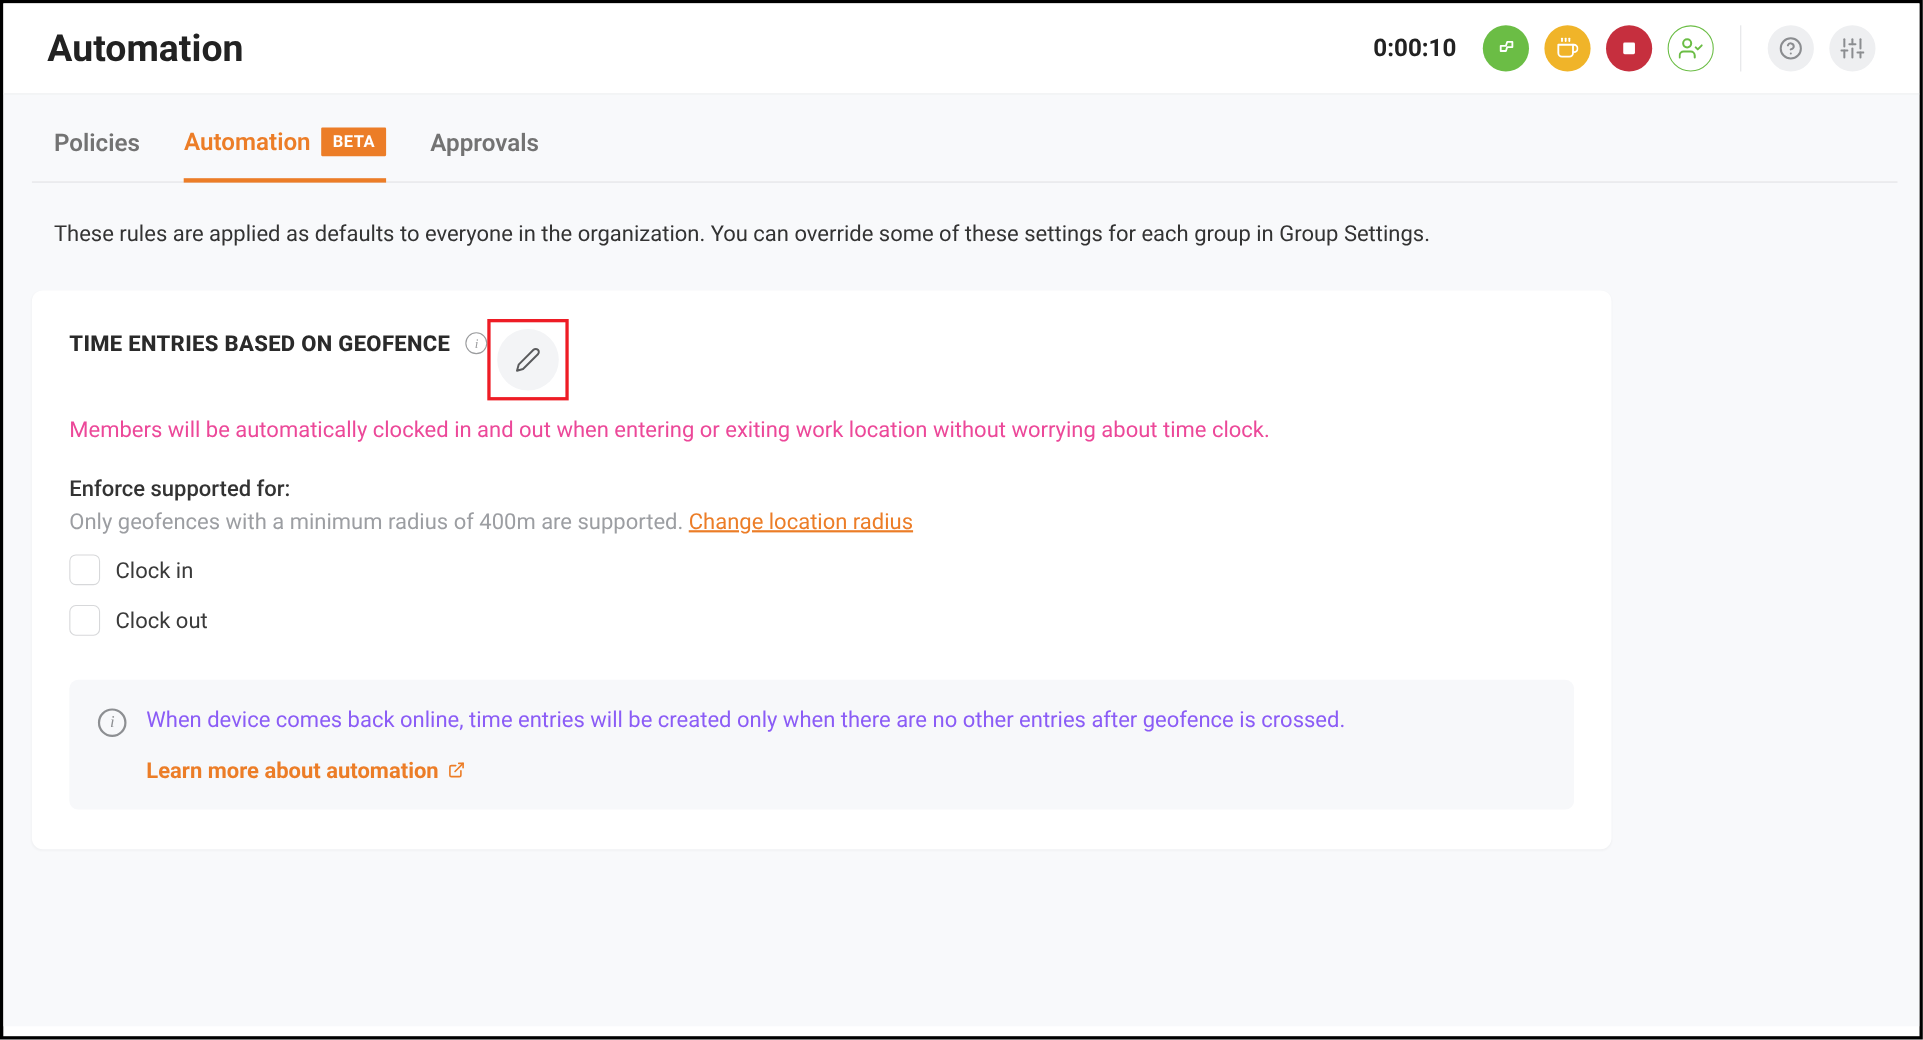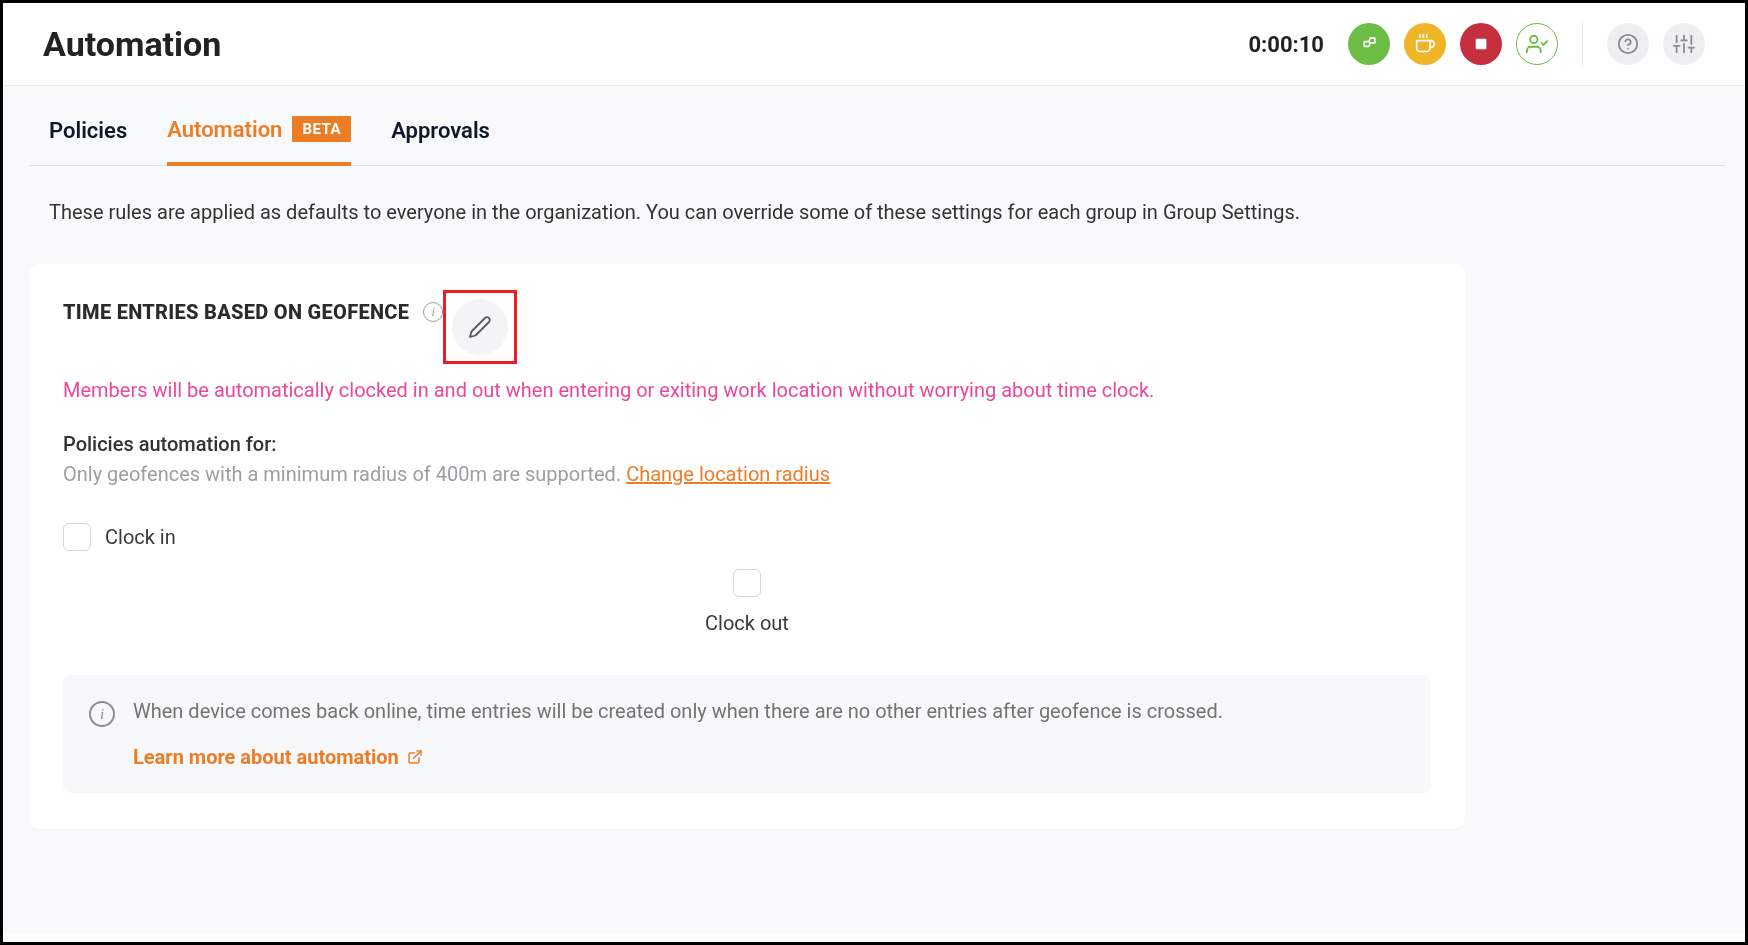--- a/index.html
+++ b/index.html
@@ -64,21 +64,21 @@
   }
   .tabs {
     display: flex;
     gap: 40px;
     border-bottom: 1px solid #e1e2e4;
     padding: 30px 20px 0 20px;
   }
   .tab {
     font-size: 22px;
     font-weight: 600;
-    color: #0f172a;
+    color: #737373;
     padding-bottom: 20px;
     cursor: pointer;
     display: flex;
     align-items: center;
     gap: 10px;
   }
   .tab.active {
     color: #ec7d27;
     border-bottom: 4px solid #ec7d27;
     margin-bottom: -1px;
@@ -166,21 +166,21 @@
   }
   .link-orange {
     color: #ec7d27;
     text-decoration: underline;
     cursor: pointer;
   }
   .checkbox-row {
     display: flex;
     align-items: center;
     gap: 14px;
-    margin-top: 37px;
+    margin-top: 18px;
   }
   .checkbox {
     width: 28px;
     height: 28px;
     border: 1.5px solid #d7d8da;
     border-radius: 6px;
     background: #fff;
   }
   .checkbox-label {
     font-size: 20px;
@@ -206,21 +206,21 @@
     font-size: 15px;
     color: #8d8f92;
     font-style: italic;
     font-family: Georgia, serif;
     flex-shrink: 0;
     margin-top: 2px;
   }
   .info-box-content { flex: 1; }
   .info-box-text {
     font-size: 20px;
-    color: #737373;
+    color: #8b5cf6;
   }
   .info-box-link {
     display: inline-flex;
     align-items: center;
     gap: 8px;
     font-size: 20px;
     font-weight: 700;
     color: #ec7d27;
     margin-top: 22px;
     cursor: pointer;
@@ -307,30 +307,30 @@
         <div class="edit-btn">
           <svg width="24" height="24" viewBox="0 0 24 24" fill="none" stroke="#5a5b5d" stroke-width="1.8" stroke-linecap="round" stroke-linejoin="round">
               <path d="M17 3a2.828 2.828 0 1 1 4 4L7.5 20.5 2 22l1.5-5.5L17 3z"></path>
             </svg>
         </div>
       </div>
     </div>
 
     <div class="card-sub">Members will be automatically clocked in and out when entering or exiting work location without worrying about time clock.</div>
 
-    <div class="enforce-label">Policies automation for:</div>
+    <div class="enforce-label">Enforce supported for:</div>
     <div class="enforce-note">
       <span>Only geofences with a minimum radius of 400m are supported. </span><span class="link-orange">Change location radius</span>
     </div>
 
     <div class="checkbox-row">
       <div class="checkbox"></div>
       <div class="checkbox-label">Clock in</div>
     </div>
-    <div class="checkbox-row" style="margin-top:18px;flex-direction:column;">
+    <div class="checkbox-row" style="margin-top:18px;">
       <div class="checkbox"></div>
       <div class="checkbox-label">Clock out</div>
     </div>
 
     <div class="info-box">
       <div class="info-box-icon">i</div>
       <div class="info-box-content">
         <div class="info-box-text">When device comes back online, time entries will be created only when there are no other entries after geofence is crossed.</div>
         <div class="info-box-link">
           <span>Learn more about automation</span>

